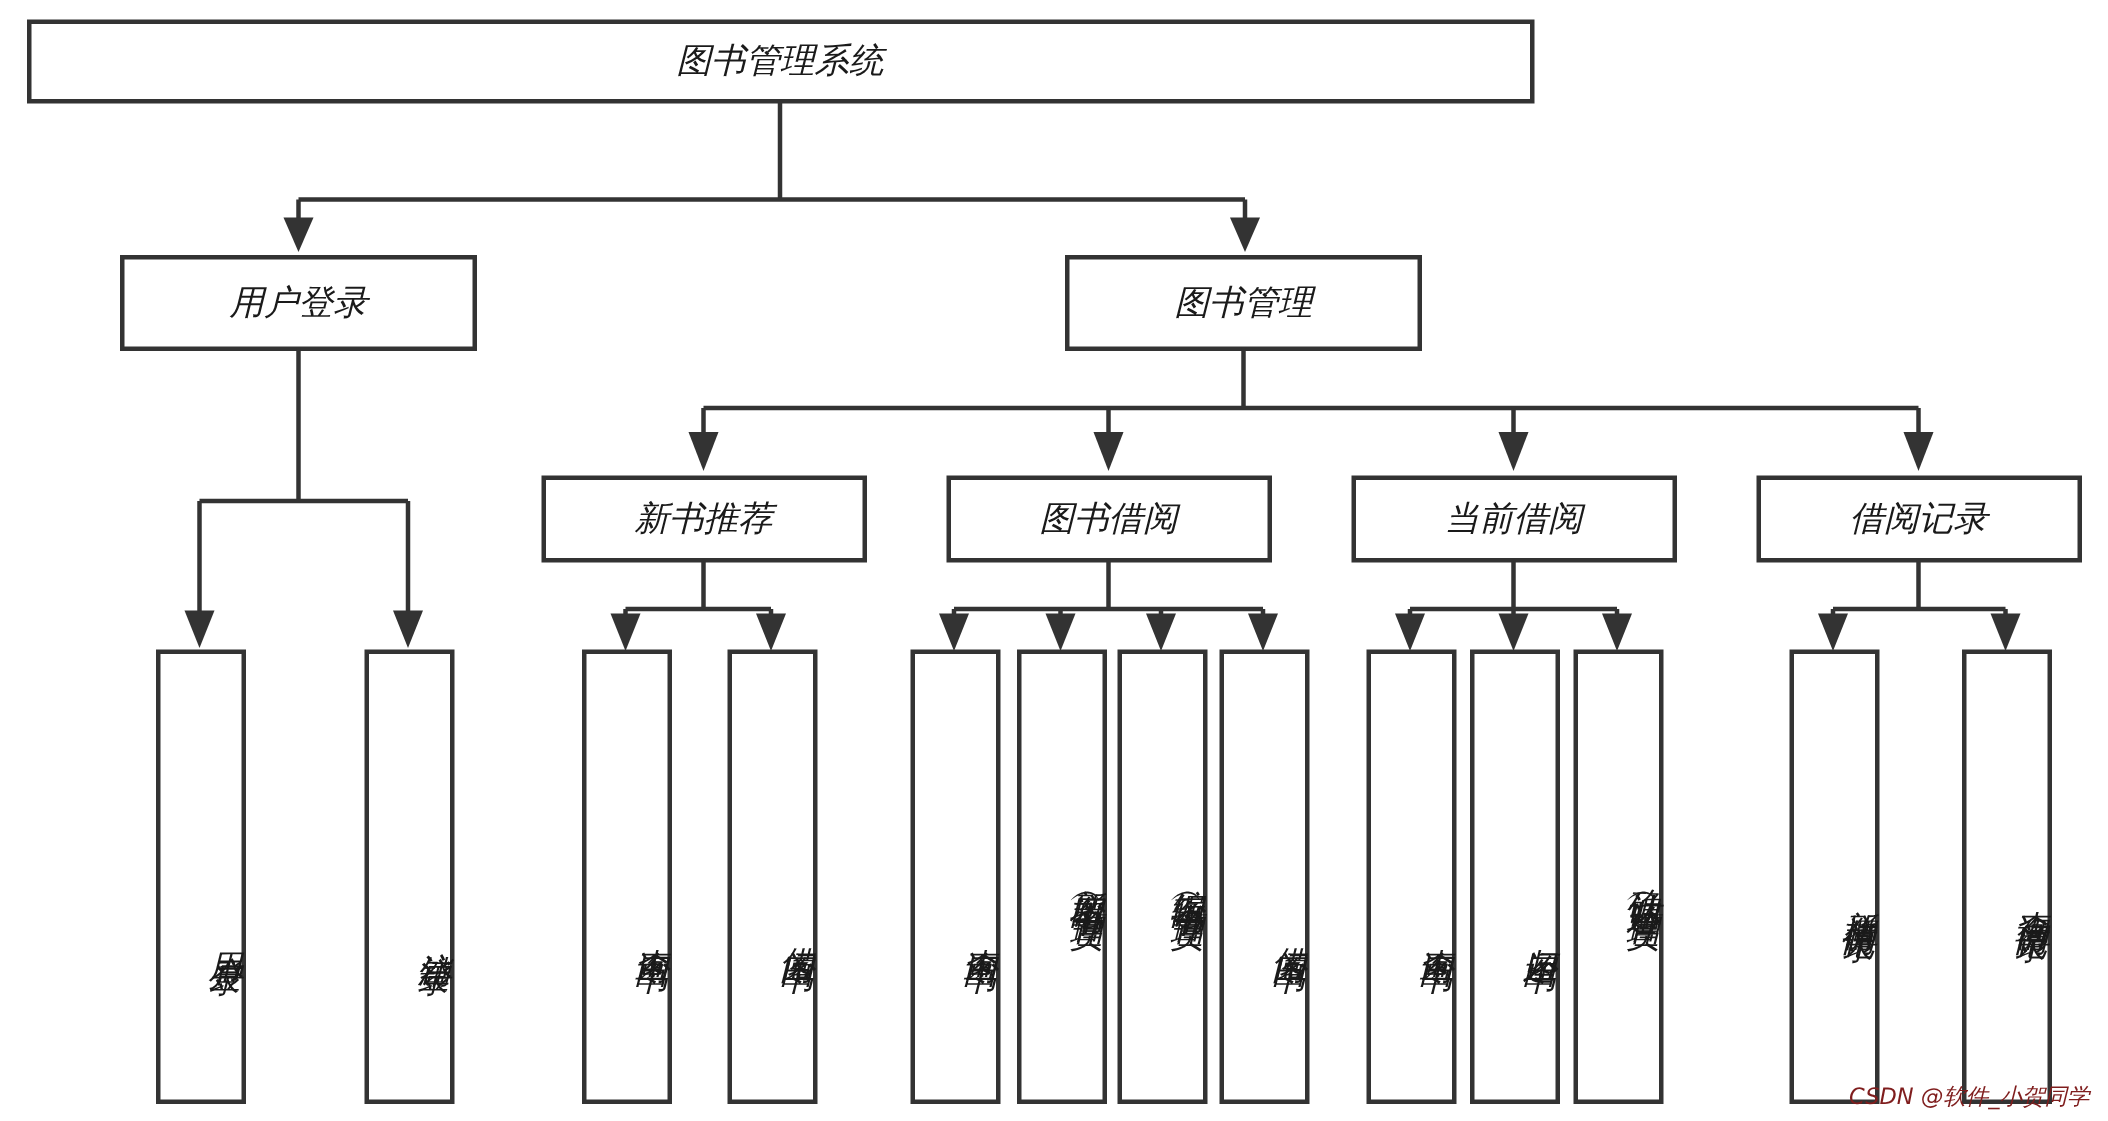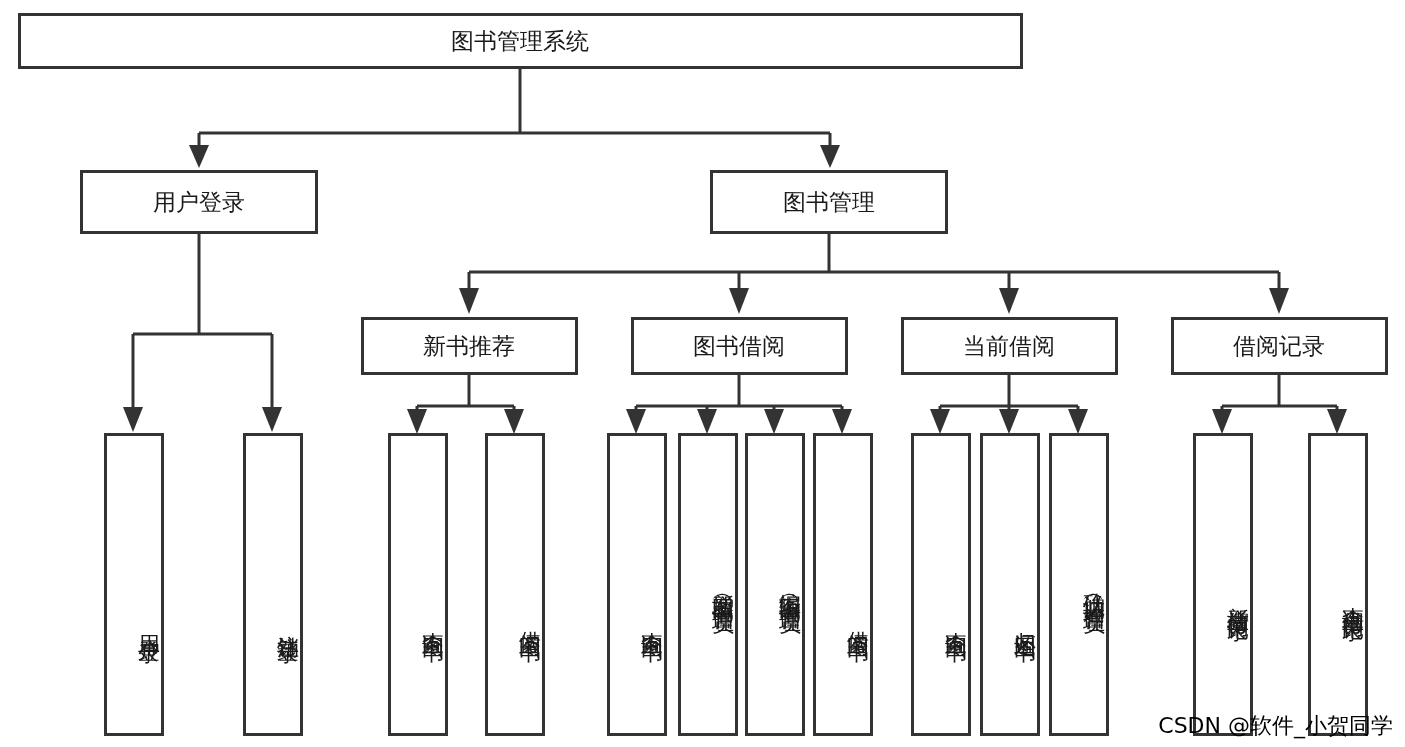--- a/index.html
+++ b/index.html
@@ -10,20 +10,21 @@
   }
   body {
     font-family: "DejaVu Sans", "Liberation Sans", sans-serif;
   }
   #diagram-root {
     position: relative;
     width: 1405px;
     height: 747px;
     background: #ffffff;
     overflow: hidden;
+    font-style: italic;
   }
   svg.diagram-canvas {
     position: absolute;
     top: 0;
     left: 0;
     width: 1405px;
     height: 747px;
     display: block;
   }
   .node-box {
@@ -68,22 +69,22 @@
     top: 0;
     left: 0;
     width: 1405px;
     height: 747px;
   }
   .watermark {
     position: absolute;
     right: 12px;
     bottom: 6px;
     font-family: "DejaVu Sans", "Liberation Sans", sans-serif;
-    font-size: 22px;
-    color: #000000;
+    font-size: 15px;
+    color: #7f1d1d;
     white-space: nowrap;
   }
 </style>
 </head>
 <body>
 
 <div id="diagram-root">
 
   <svg class="diagram-canvas" viewBox="0 0 1405 747">
 

